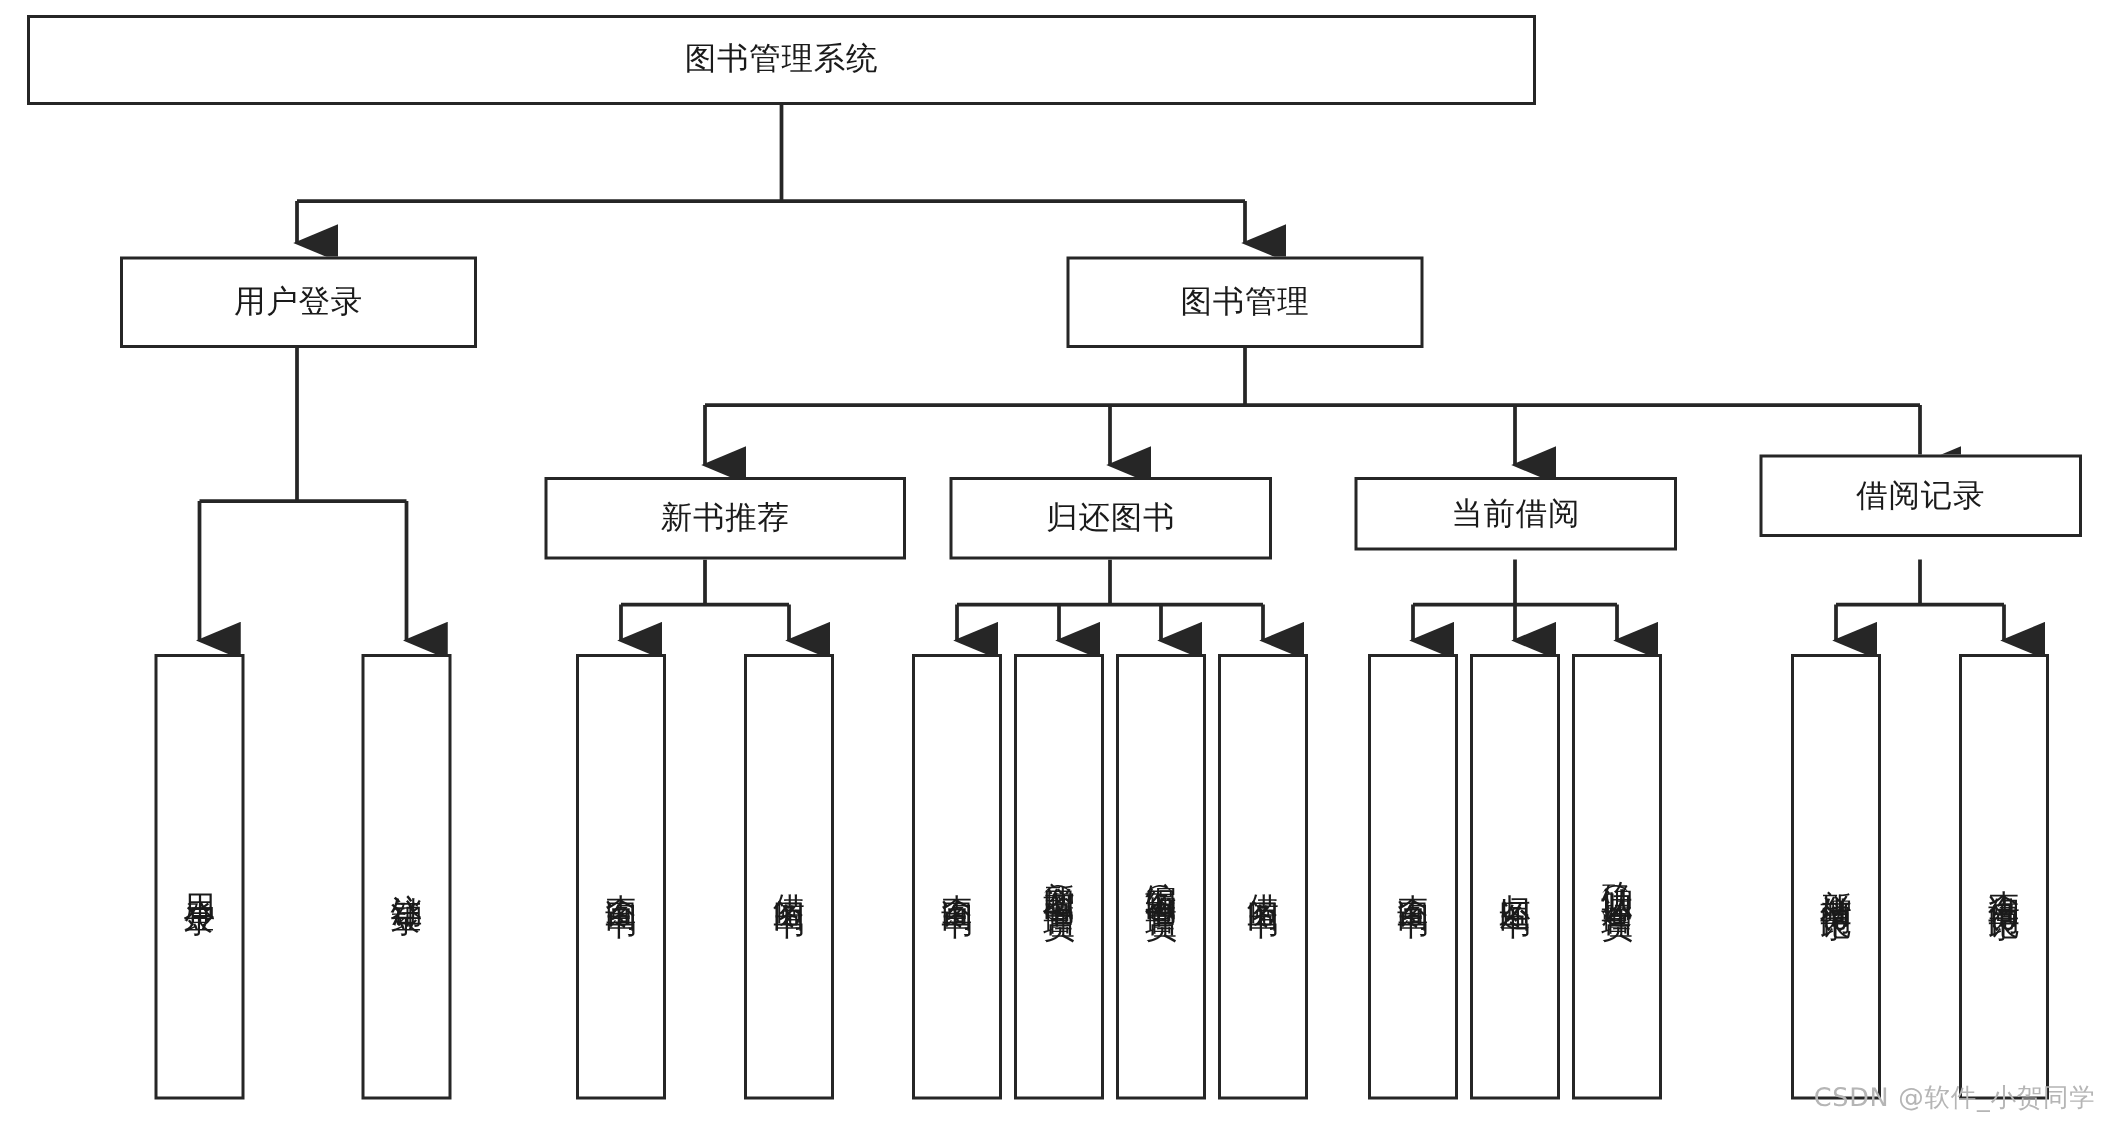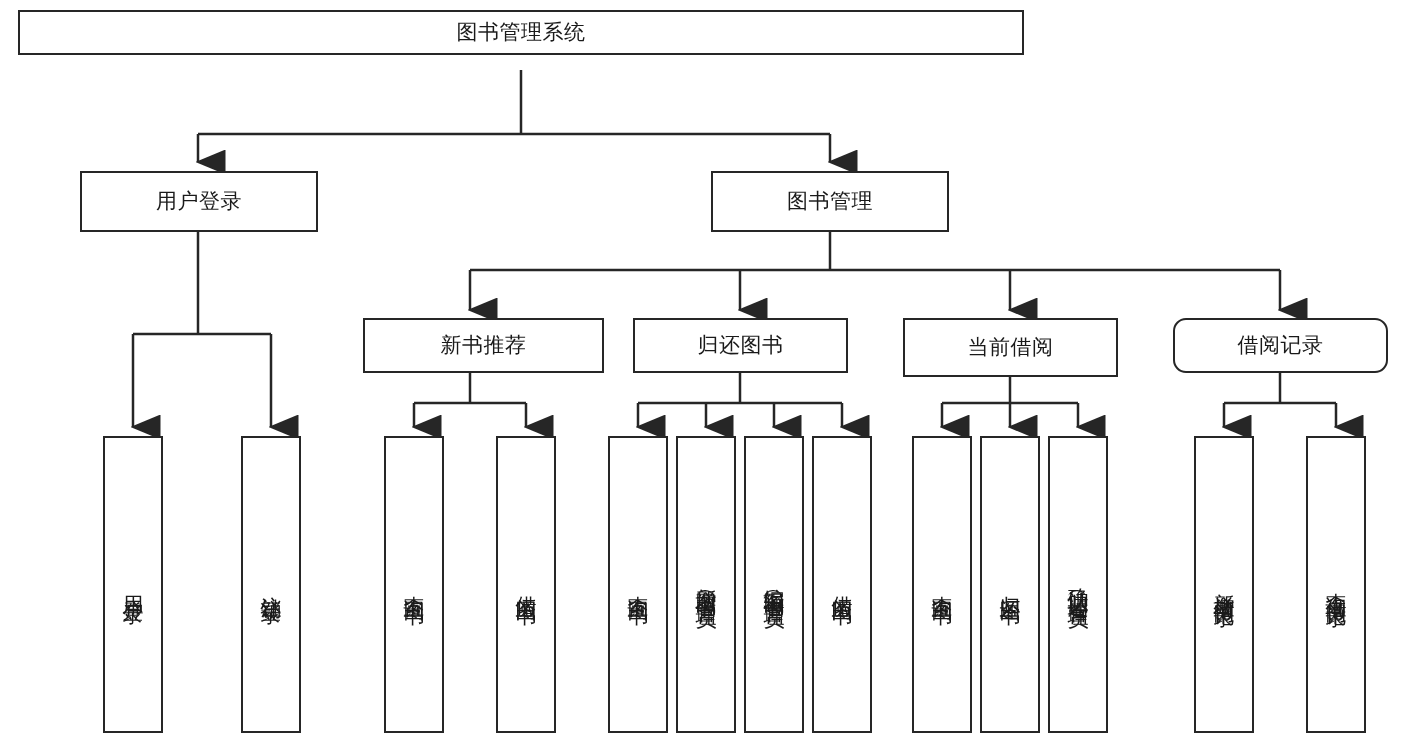--- a/index.html
+++ b/index.html
@@ -112,41 +112,41 @@
       <path d="M 1010 403 L 1010 427" marker-end="url(#arrow)"></path>
       <path d="M 1078 403 L 1078 427" marker-end="url(#arrow)"></path>
 
       <path d="M 1280 373 L 1280 403"></path>
       <path d="M 1224 403 L 1336 403"></path>
       <path d="M 1224 403 L 1224 427" marker-end="url(#arrow)"></path>
       <path d="M 1336 403 L 1336 427" marker-end="url(#arrow)"></path>
     </g>
   </svg>
 
-  <div class="node node-h" style="left:18px; top:10px; width:1006px; height:45px;">
+  <div class="node node-h" style="left:18px; top:10px; width:1006px; height:60px;">
     <span class="node-label">图书管理系统</span>
   </div>
 
   <div class="node node-h" style="left:80px; top:171px; width:238px; height:61px;">
     <span class="node-label">用户登录</span>
   </div>
   <div class="node node-h" style="left:711px; top:171px; width:238px; height:61px;">
     <span class="node-label">图书管理</span>
   </div>
 
   <div class="node node-h" style="left:363px; top:318px; width:241px; height:55px;">
     <span class="node-label">新书推荐</span>
   </div>
   <div class="node node-h" style="left:633px; top:318px; width:215px; height:55px;">
     <span class="node-label">归还图书</span>
   </div>
-  <div class="node node-h" style="left:903px; top:318px; width:215px; height:59px;">
+  <div class="node node-h" style="left:903px; top:318px; width:215px; height:49px;">
     <span class="node-label">当前借阅</span>
   </div>
-  <div class="node node-h" style="left:1173px; top:318px; width:215px; height:55px;border-radius:13px;">
+  <div class="node node-h" style="left:1173px; top:303px; width:215px; height:55px;">
     <span class="node-label">借阅记录</span>
   </div>
 
   <div class="node node-v" style="left:103px; top:436px; width:60px; height:297px;">
     <span class="node-label">用户登录</span>
   </div>
   <div class="node node-v" style="left:241px; top:436px; width:60px; height:297px;">
     <span class="node-label">注销登录</span>
   </div>
 
@@ -180,14 +180,15 @@
     <span class="node-label">确认归还（管理员）</span>
   </div>
 
   <div class="node node-v" style="left:1194px; top:436px; width:60px; height:297px;">
     <span class="node-label">新增借阅记录</span>
   </div>
   <div class="node node-v" style="left:1306px; top:436px; width:60px; height:297px;">
     <span class="node-label">查询借阅记录</span>
   </div>
 
+  <div id="watermark">CSDN @软件_小贺同学</div>
 
 </div>
 
 </body></html>

